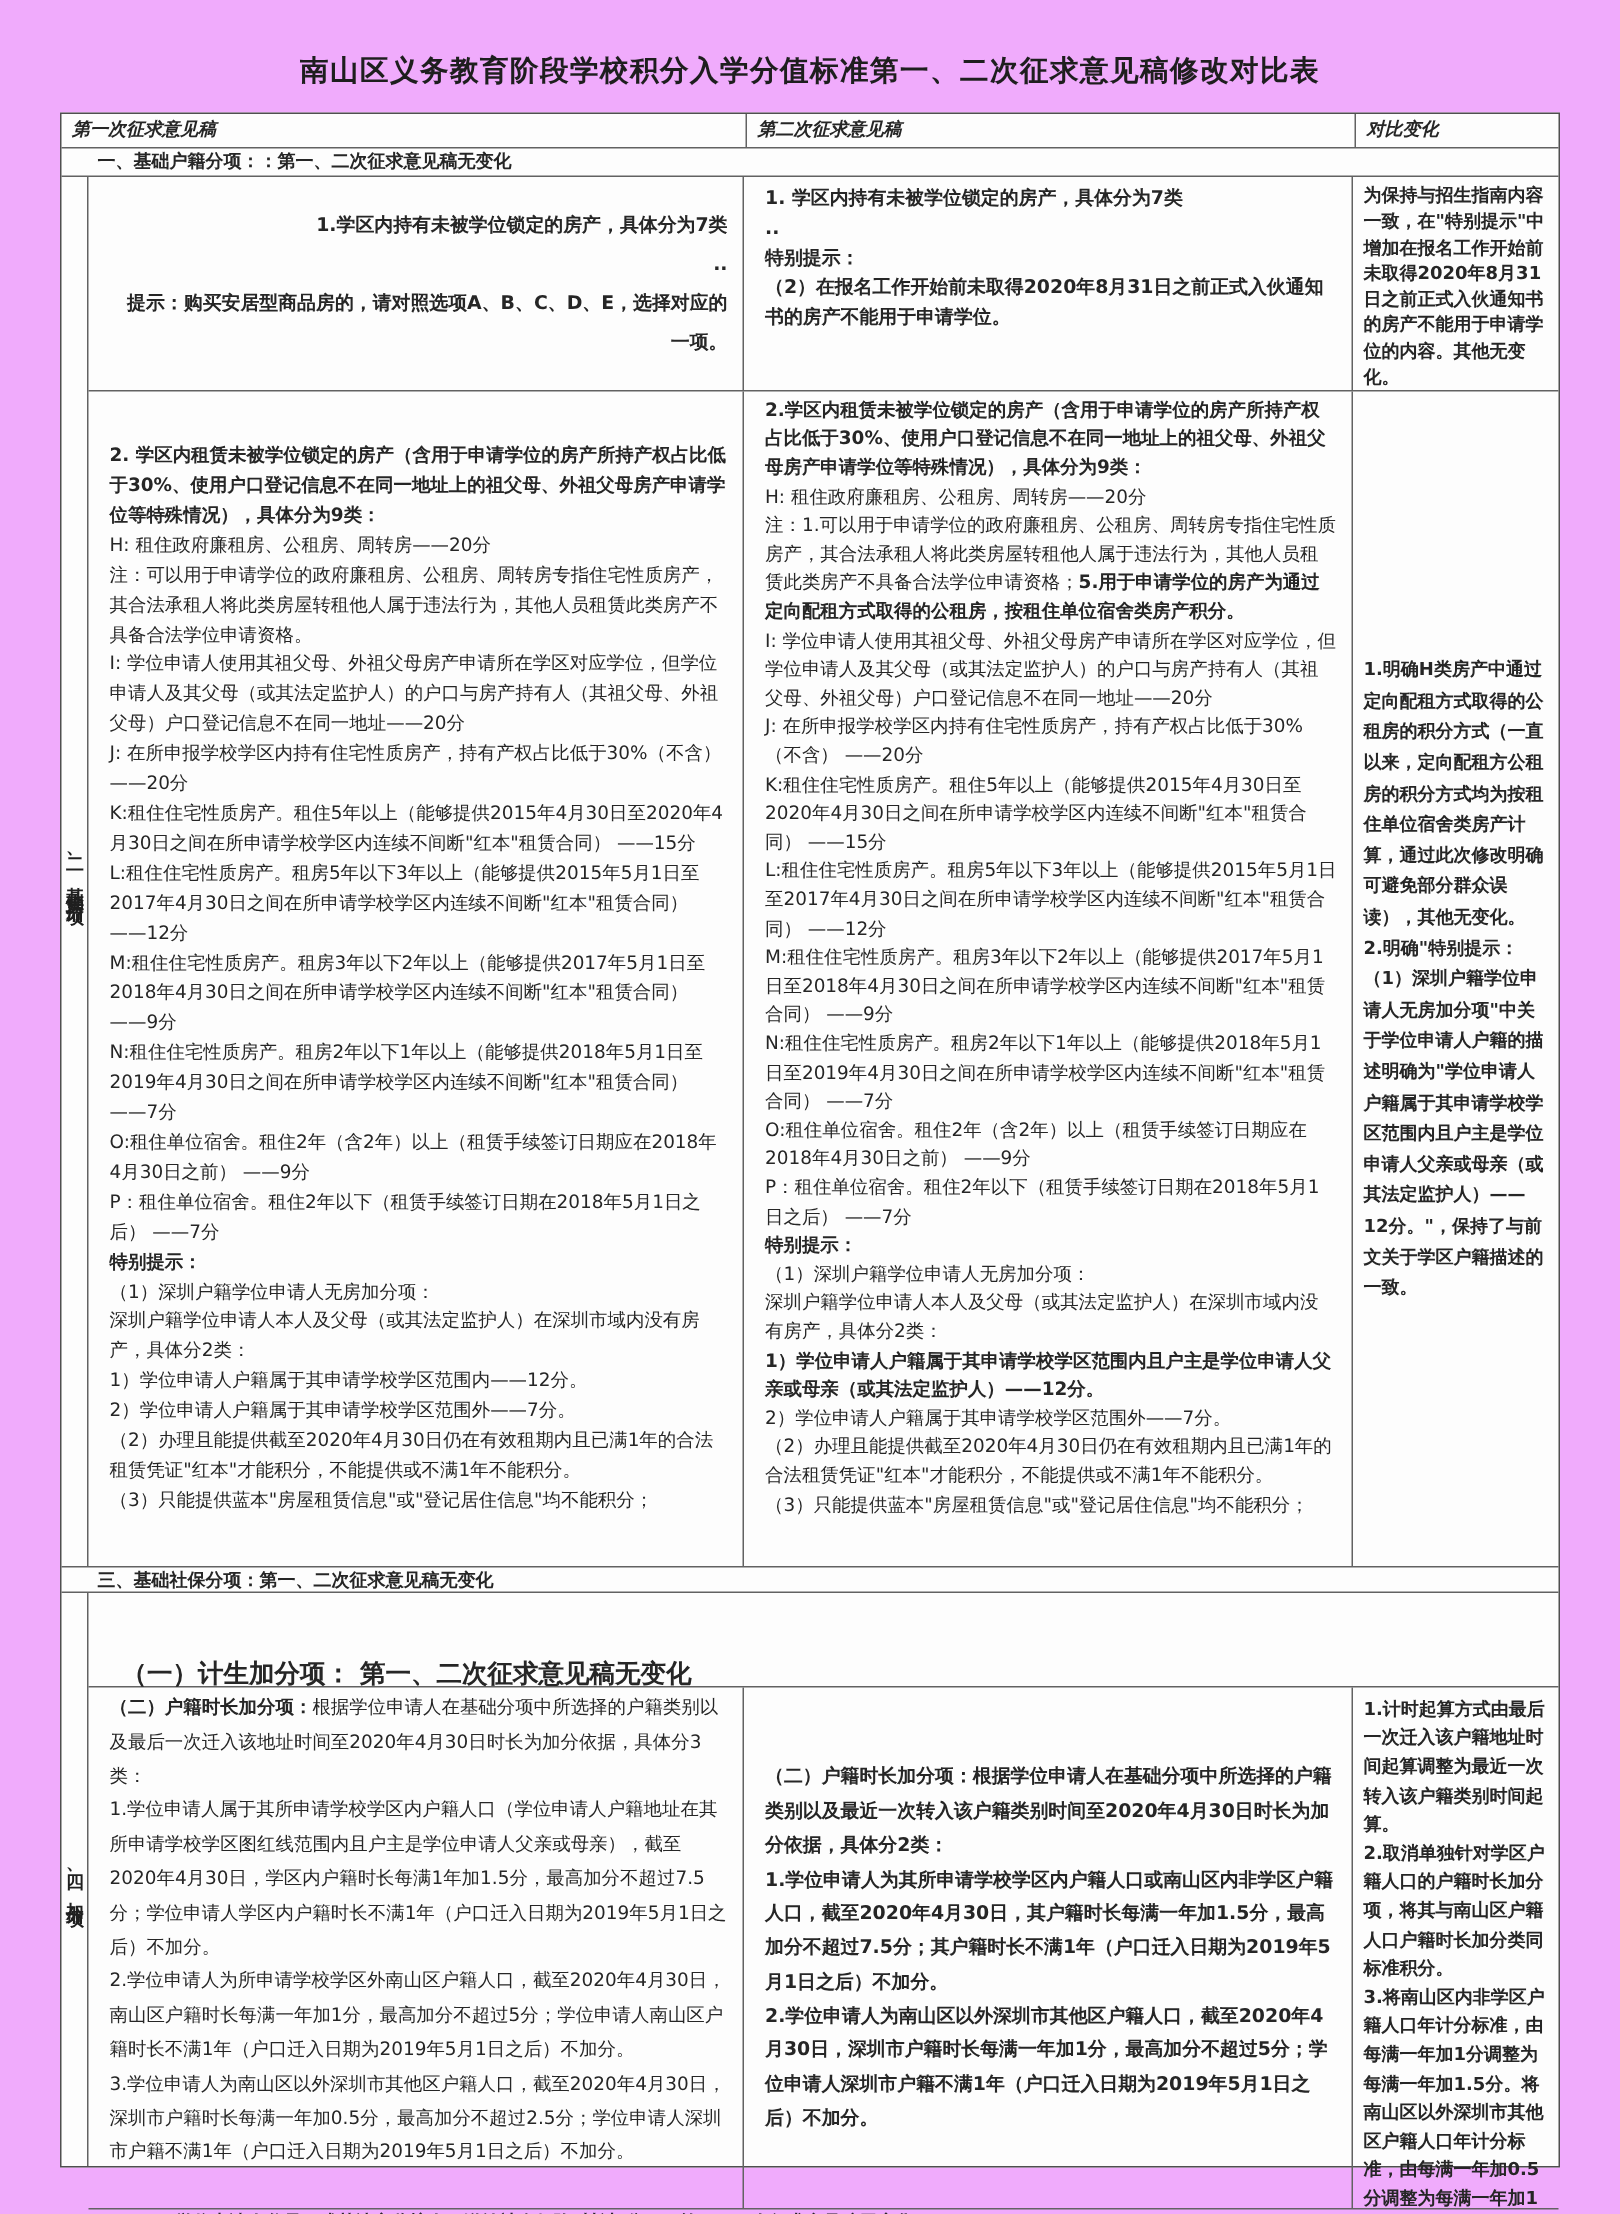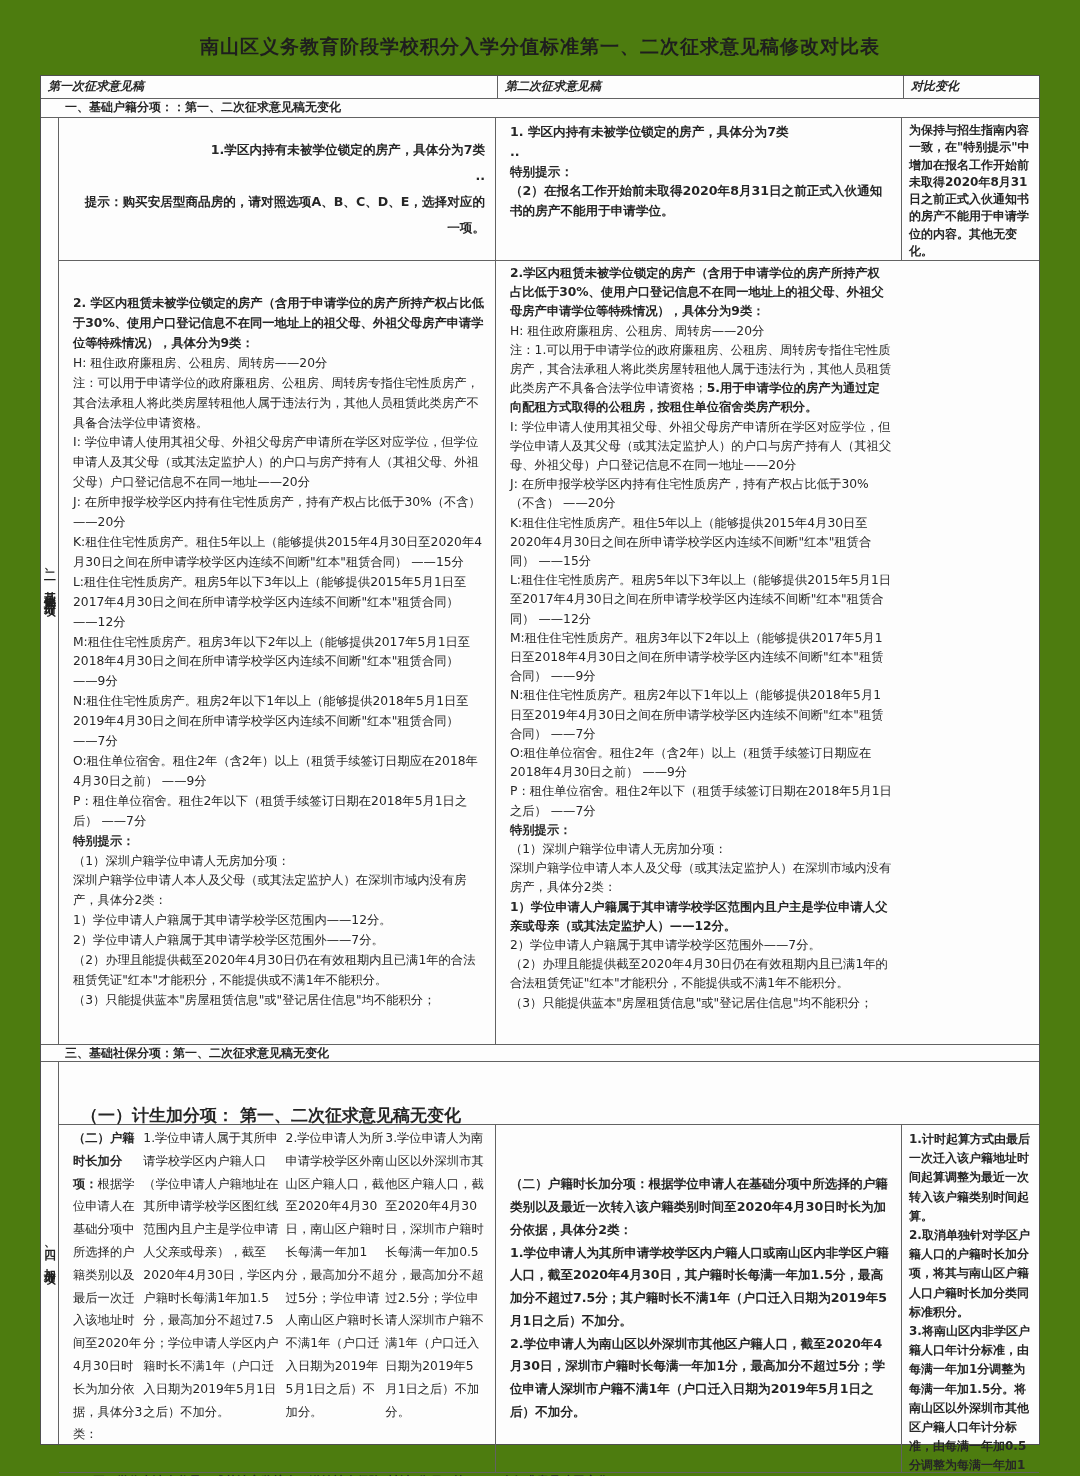--- a/index.html
+++ b/index.html
@@ -1,21 +1,21 @@
 <!DOCTYPE html>
 <html><head>
 <meta charset="utf-8">
 <style>
   * { box-sizing: border-box; margin: 0; padding: 0; }
   html,body { background:#e9e9e9; }
   .page {
     position: relative;
     width: 1080px; height: 1476px;
     margin: 0 auto;
-    background: #4d7c0f;
+    background: #f0abfc;
     font-family: "DejaVu Sans", "Liberation Sans", sans-serif;
     color: #262626;
   }
   .title {
     position: absolute; top: 34px; left: 0; width: 100%;
     text-align: center; font-size: 19px; font-weight: 700; letter-spacing: 1px;
     color: #1e1e1e;
   }
   .tbl {
     position: absolute; left: 40px; top: 75px;
@@ -65,21 +65,21 @@
 
   
   .prow2 { flex: 1; }
   .prow2 .cell-first  { display: flex; flex-direction: column; justify-content: center; line-height: 19.9px; }
   .prow2 .cell-second { line-height: 19.2px; padding-top: 3px; }
   .prow2 .cell-change { display: flex; flex-direction: column; justify-content: center; line-height: 20.6px; padding: 0 6px 0 7px; font-weight: 700; font-size: 12px; }
 
   
   .brow1 { height: 18px; align-items: center; font-weight: 700; font-size: 17px; padding-left: 22px; margin-top: 45px; }
   .brow2 { height: 348px; }
-  .brow2 .cell-first  { display: flex; flex-direction: row; justify-content: flex-start; line-height: 22.8px; }
+  .brow2 .cell-first  { display: flex; flex-direction: column; justify-content: flex-start; line-height: 22.8px; }
   .brow2 .cell-second { display: flex; flex-direction: column; justify-content: center; line-height: 22.8px; font-size: 12.6px; }
   .brow2 .cell-change { line-height: 19.2px; padding: 5px 6px 0 7px; font-weight: 700; font-size: 12px; }
   .brow3 { flex: 1; align-items: center; font-weight: 700; font-size: 12px; padding-left: 22px; }
 </style>
 </head>
 <body>
 
 <div class="page">
   <div class="title">南山区义务教育阶段学校积分入学分值标准第一、二次征求意见稿修改对比表</div>
 
@@ -148,20 +148,24 @@
               <p><span>O:租住单位宿舍。租住2年（含2年）以上（租赁手续签订日期应在2018年4月30日之前） ——9分</span></p>
               <p><span>P：租住单位宿舍。租住2年以下（租赁手续签订日期在2018年5月1日之后） ——7分</span></p>
               <p><span class="b">特别提示：</span></p>
               <p><span>（1）深圳户籍学位申请人无房加分项：</span></p>
               <p><span>深圳户籍学位申请人本人及父母（或其法定监护人）在深圳市域内没有房产，具体分2类：</span></p>
               <p><span class="b">1）学位申请人户籍属于其申请学校学区范围内且户主是学位申请人父亲或母亲（或其法定监护人）——12分。</span></p>
               <p><span>2）学位申请人户籍属于其申请学校学区范围外——7分。</span></p>
               <p><span>（2）办理且能提供截至2020年4月30日仍在有效租期内且已满1年的合法租赁凭证"红本"才能积分，不能提供或不满1年不能积分。</span></p>
               <p><span>（3）只能提供蓝本"房屋租赁信息"或"登记居住信息"均不能积分；</span></p>
             </div>
+          <div class="c cell cell-change">
+              <p><span class="b">1.明确H类房产中通过定向配租方式取得的公租房的积分方式（一直以来，定向配租方公租房的积分方式均为按租住单位宿舍类房产计算，通过此次修改明确可避免部分群众误读），其他无变化。</span></p>
+              <p><span class="b">2.明确"特别提示：（1）深圳户籍学位申请人无房加分项"中关于学位申请人户籍的描述明确为"学位申请人户籍属于其申请学校学区范围内且户主是学位申请人父亲或母亲（或其法定监护人）——12分。"，保持了与前文关于学区户籍描述的一致。</span></p>
+            </div>
         </div>
       </div>
     </div>
 
     <div class="r band band-thin">三、基础社保分项：第一、二次征求意见稿无变化</div>
 
     <div class="r section sect-bonus">
       <div class="side">
         <div class="vlabel">四、加分项</div>
       </div>

